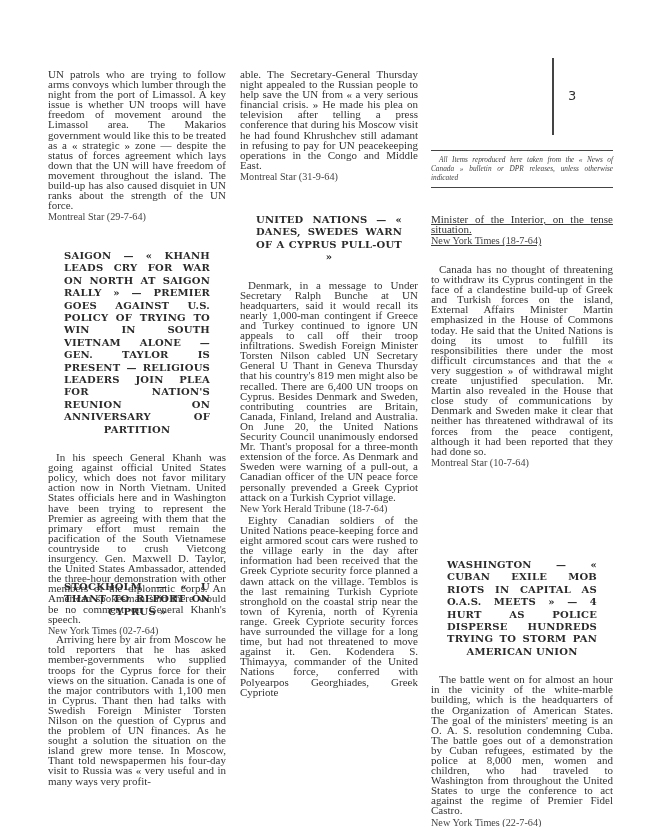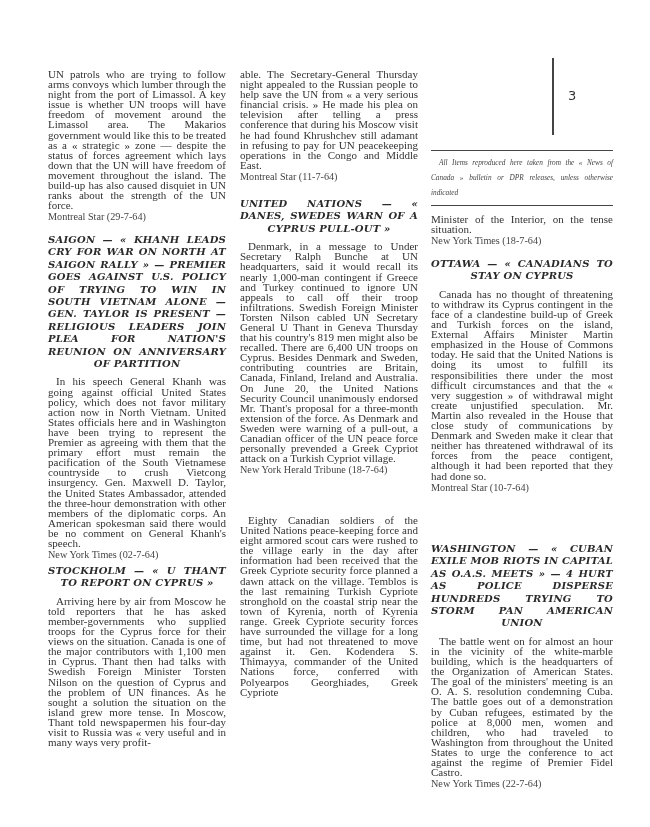--- a/index.html
+++ b/index.html
@@ -14,35 +14,35 @@
   p.body {
     margin: 0; font-size: 11px; line-height: 10.1px; text-align: justify;
     font-family: "Liberation Serif", "DejaVu Serif", serif; color: #333;
   }
   p.indent { text-indent: 8px; }
   .source {
     font-size: 10.2px; line-height: 12px; margin: 1px 0 0 0;
     font-family: "Liberation Serif", serif; color: #444;
   }
   h2.headline {
-    margin: 0; font-size: 10px; line-height: 12.4px; font-weight: bold;
+    margin: 16px; font-size: 10px; line-height: 12.4px; font-weight: bold;
     text-align: justify; text-align-last: center; letter-spacing: 0.2px;
-    font-family: "DejaVu Serif", serif; color: #2b2b2b; font-style: italic;
+    font-family: "DejaVu Serif", serif; color: #2b2b2b;
   }
   .page-num {
     position: absolute; left: 568px; top: 88px; font-size: 13px;
     font-family: "DejaVu Sans", sans-serif; color: #333;
   }
   .vrule { position: absolute; left: 552px; top: 58px; width: 2px; height: 77px; background: #444; }
   .notice {
     position: absolute; left: 431px; top: 150px; width: 182px;
     border-top: 1.5px solid #444; border-bottom: 1.5px solid #444; padding: 4px 0 5px 0;
   }
   .notice p {
-    margin: 0; font-style: italic; font-size: 7.3px; line-height: 15px; text-align: justify;
+    margin: 0; font-style: italic; font-size: 7.3px; line-height: 9px; text-align: justify;
     font-family: "Liberation Serif", serif; color: #444; text-indent: 8px;
   }
 </style>
 </head>
 <body>
 
 <div class="vrule"></div>
 <div class="page-num">3</div>
 
 <div class="notice">
@@ -61,39 +61,38 @@
   </div>
   <div style="position:absolute; top:565px; width:178px;">
     <h2 class="headline">STOCKHOLM — « U THANT TO REPORT ON CYPRUS »</h2>
     <p class="body indent" style="margin-top:6px;">Arriving here by air from Moscow he told reporters that he has asked member-governments who supplied troops for the Cyprus force for their views on the situation. Canada is one of the major contributors with 1,100 men in Cyprus. Thant then had talks with Swedish Foreign Minister Torsten Nilson on the question of Cyprus and the problem of UN finances. As he sought a solution the situation on the island grew more tense. In Moscow, Thant told newspapermen his four-day visit to Russia was « very useful and in many ways very profit-</p>
   </div>
 </div>
 
 <div class="col col2">
   <div style="position:absolute; top:69px; width:178px;">
     <p class="body">able. The Secretary-General Thursday night appealed to the Russian people to help save the UN from « a very serious financial crisis. » He made his plea on television after telling a press conference that during his Moscow visit he had found Khrushchev still adamant in refusing to pay for UN peacekeeping operations in the Congo and Middle East.</p>
-    <div class="source">Montreal Star (11-7-64)</div>
+    <div class="source">Montreal Star (31-9-64)</div>
   </div>
   <div style="position:absolute; top:198px; width:178px;">
     <h2 class="headline">UNITED NATIONS — « DANES, SWEDES WARN OF A CYPRUS PULL-OUT »</h2>
     <p class="body indent" style="margin-top:6px;">Denmark, in a message to Under Secretary Ralph Bunche at UN headquarters, said it would recall its nearly 1,000-man contingent if Greece and Turkey continued to ignore UN appeals to call off their troop infiltrations. Swedish Foreign Minister Torsten Nilson cabled UN Secretary General U Thant in Geneva Thursday that his country's 819 men might also be recalled. There are 6,400 UN troops on Cyprus. Besides Denmark and Sweden, contributing countries are Britain, Canada, Finland, Ireland and Australia. On June 20, the United Nations Security Council unanimously endorsed Mr. Thant's proposal for a three-month extension of the force. As Denmark and Sweden were warning of a pull-out, a Canadian officer of the UN peace force personally prevended a Greek Cypriot attack on a Turkish Cypriot village.</p>
     <div class="source">New York Herald Tribune (18-7-64)</div>
   </div>
   <div style="position:absolute; top:509px; width:178px;">
     <p class="body indent" style="margin-top:6px;">Eighty Canadian soldiers of the United Nations peace-keeping force and eight armored scout cars were rushed to the village early in the day after information had been received that the Greek Cypriote security force planned a dawn attack on the village. Temblos is the last remaining Turkish Cypriote stronghold on the coastal strip near the town of Kyrenia, north of Kyrenia range. Greek Cypriote security forces have surrounded the village for a long time, but had not threatened to move against it. Gen. Kodendera S. Thimayya, commander of the United Nations force, conferred with Polyearpos Georghiades, Greek Cypriote</p>
   </div>
 </div>
 
 <div class="col col3">
-  <div style="position:absolute; top:214px; width:182px;">
+  <div style="position:absolute; top:214px; width:182px;text-decoration:underline;">
     <p class="body">Minister of the Interior, on the tense situation.</p>
     <div class="source">New York Times (18-7-64)</div>
   </div>
   <div style="position:absolute; top:258px; width:182px;">
-    <h2 class="headline">OTTAWA — « CANADIANS TO STAY ON CYPRUS</h2>
     <p class="body indent" style="margin-top:6px;">Canada has no thought of threatening to withdraw its Cyprus contingent in the face of a clandestine build-up of Greek and Turkish forces on the island, External Affairs Minister Martin emphasized in the House of Commons today. He said that the United Nations is doing its umost to fulfill its responsibilities there under the most difficult circumstances and that the « very suggestion » of withdrawal might create unjustified speculation. Mr. Martin also revealed in the House that close study of communications by Denmark and Sweden make it clear that neither has threatened withdrawal of its forces from the peace contigent, although it had been reported that they had done so.</p>
     <div class="source">Montreal Star (10-7-64)</div>
   </div>
   <div style="position:absolute; top:543px; width:182px;">
     <h2 class="headline">WASHINGTON — « CUBAN EXILE MOB RIOTS IN CAPITAL AS O.A.S. MEETS » — 4 HURT AS POLICE DISPERSE HUNDREDS TRYING TO STORM PAN AMERICAN UNION</h2>
     <p class="body indent" style="margin-top:6px;">The battle went on for almost an hour in the vicinity of the white-marble building, which is the headquarters of the Organization of American States. The goal of the ministers' meeting is an O. A. S. resolution condemning Cuba. The battle goes out of a demonstration by Cuban refugees, estimated by the police at 8,000 men, women and children, who had traveled to Washington from throughout the United States to urge the conference to act against the regime of Premier Fidel Castro.</p>
     <div class="source">New York Times (22-7-64)</div>
   </div>
 </div>
 

